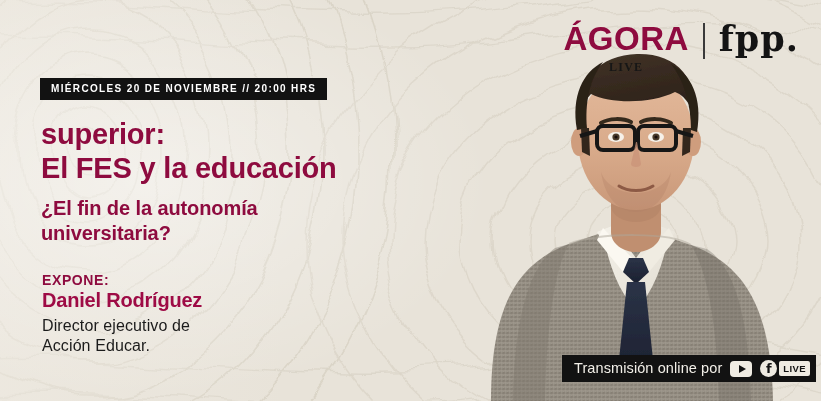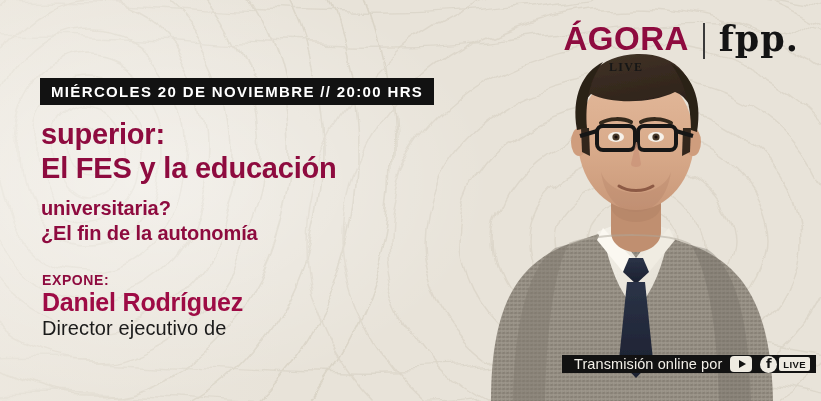--- a/index.html
+++ b/index.html
@@ -85,21 +85,21 @@
     margin-top: -1px;
   }
 
   
   .date-strip {
     position: absolute;
     left: 40px;
     top: 78px;
     background: #121212;
     color: #ffffff;
-    font-size: 15px;
+    font-size: 10px;
     font-weight: 700;
     letter-spacing: 1.35px;
     padding: 6px 11px 6px 11px;
     line-height: 1;
     z-index: 6;
     white-space: nowrap;
   }
 
   
   .headline {
@@ -138,32 +138,32 @@
     font-weight: 700;
     letter-spacing: 0.6px;
     line-height: 1;
     z-index: 6;
   }
   .speaker-name {
     position: absolute;
     left: 42px;
     top: 289px;
     color: #9e0b45;
-    font-size: 25px;
+    font-size: 20px;
     font-weight: 700;
     letter-spacing: -0.2px;
     line-height: 1.1;
     z-index: 6;
   }
   .speaker-role {
     position: absolute;
     left: 42px;
     top: 316px;
     color: #1b1b1b;
-    font-size: 20px;
+    font-size: 16px;
     font-weight: 400;
     line-height: 1.28;
     letter-spacing: 0.1px;
     z-index: 6;
   }
 
   
   .portrait {
     position: absolute;
     right: 0;
@@ -172,21 +172,21 @@
     height: 401px;
     z-index: 3;
     pointer-events: none;
   }
 
   
   .transmission {
     position: absolute;
     left: 562px;
     top: 355px;
-    height: 18px;
+    height: 27px;
     background: #121212;
     display: flex;
     align-items: center;
     padding: 0 6px 0 12px;
     gap: 8px;
     z-index: 8;
   }
   .transmission-text {
     color: #f2efe8;
     font-size: 14.5px;
@@ -418,28 +418,29 @@
   </div>
 
   <div class="date-strip">MIÉRCOLES 20 DE NOVIEMBRE // 20:00 HRS</div>
 
   <div class="headline">
     <div>superior:</div>
     <div>El FES y la educación</div>
   </div>
 
   <div class="subhead">
+    <div>¿El fin de la autonomía</div>
     <div>universitaria?</div>
-    <div>¿El fin de la autonomía</div>
   </div>
 
   <div class="expone-label">EXPONE:</div>
   <div class="speaker-name">Daniel Rodríguez</div>
   <div class="speaker-role">
     <div>Director ejecutivo de</div>
+    <div>Acción Educar.</div>
   </div>
 
   <div class="transmission">
     <span class="transmission-text">Transmisión online por</span>
     <span class="yt-icon">
       <span class="tri"></span>
     </span>
     <span class="fb-live">
       <span class="fb-icon">f</span>
       <span class="live-pill">LIVE</span>

